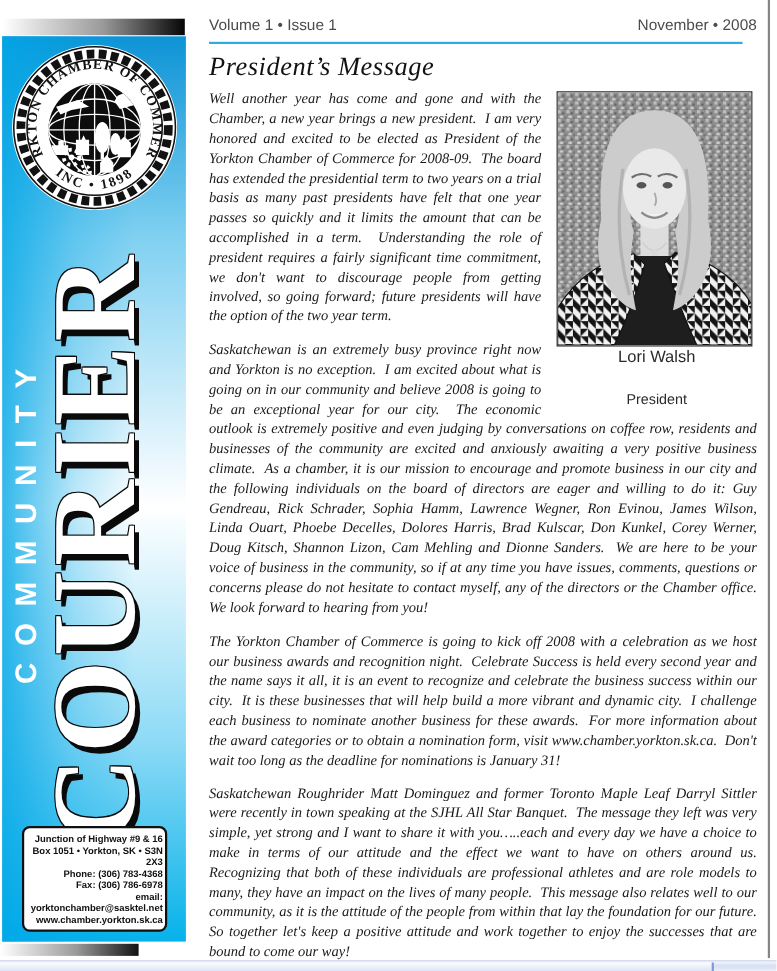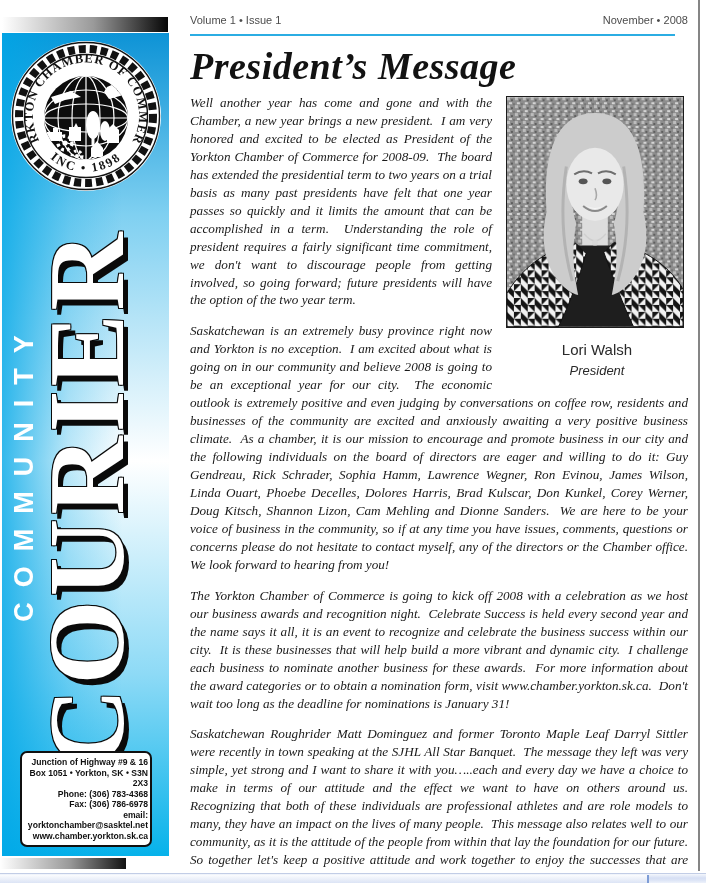--- a/index.html
+++ b/index.html
@@ -45,40 +45,40 @@
 
   .address-box { position:absolute; left:18px; bottom:9px; width:132px;
     background:#ffffff; border:2px solid #101010; border-radius:7px;
     padding:4px 2px; text-align:right;
     font-weight:bold; font-size:8.6px; line-height:1.22; color:#101010;
     white-space:pre-line; }
 
   
   .main { position:absolute; left:190px; top:0; width:498px; }
   .issue-row { display:flex; justify-content:space-between; margin-top:14px;
-    font-size:11px; color:#4c4c4c; }
+    font-size:14px; color:#4c4c4c; }
   .tagline { margin-top:9px; font-weight:bold; font-style:italic;
     font-size:24px; line-height:1.02; color:#9c9c9c; letter-spacing:0.2px;
     white-space:pre-line; }
   .blue-rule { margin-top:8px; height:2px; background:#2badE3; width:485px; }
 
   .article-title { margin-top:8px; font-family:"Liberation Serif", serif;
-    font-weight:bold; font-style:italic; font-size:38px; color:#121212;
+    font-weight:normal; font-style:italic; font-size:24px; color:#121212;
     letter-spacing:0.5px; }
 
   .article { margin-top:6px; font-family:"Liberation Serif", serif;
     font-size:13.2px; line-height:1.36; color:#1a1a1a; text-align:justify; }
   .article p { white-space:pre-wrap; margin-bottom:13px;font-style:italic; }
 
   .photo-block { float:right; width:182px; margin:2px 0 4px 14px; text-align:center; }
   .photo-frame { width:178px; height:232px; border:1px solid #1c1c1c; display:block; }
-  .caption-name { margin-top:12px; font-family:"Liberation Sans", sans-serif;
+  .caption-name { margin-top:0; font-family:"Liberation Sans", sans-serif;
     font-size:15px; color:#2a2a2a; }
-  .caption-role { margin-top:2px; font-family:"Liberation Sans", sans-serif;
-    font-style:italic; font-size:13px; color:#2a2a2a; }
+  .caption-role { margin-top:19px; font-family:"Liberation Sans", sans-serif;
+    font-size:13px; color:#2a2a2a; }
 </style>
 </head>
 <body>
 
 <div class="sidebar">
   <div class="grad-bar-top"></div>
 
   <div class="side-panel">
 
     <div class="seal-wrap">

